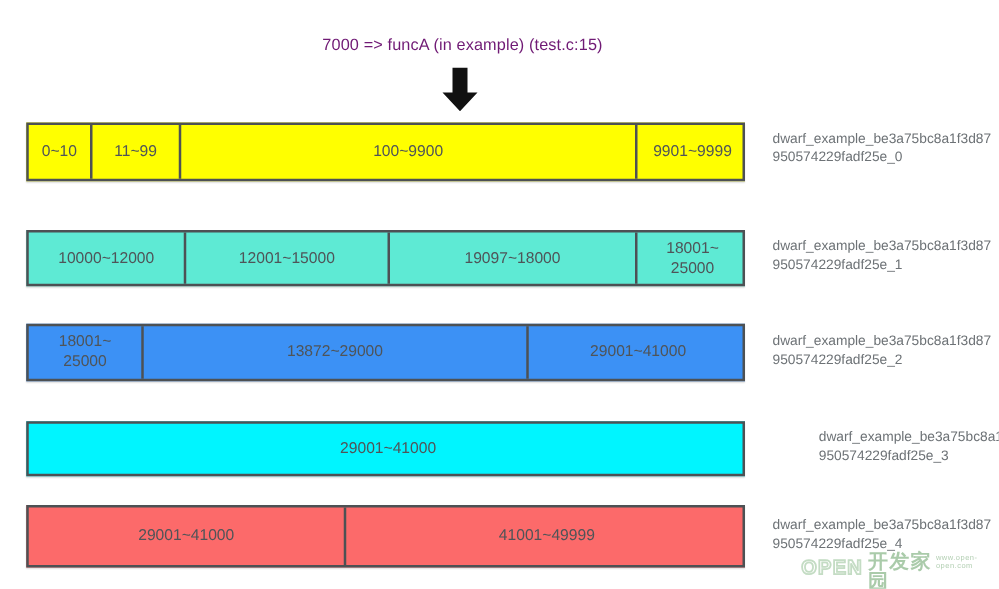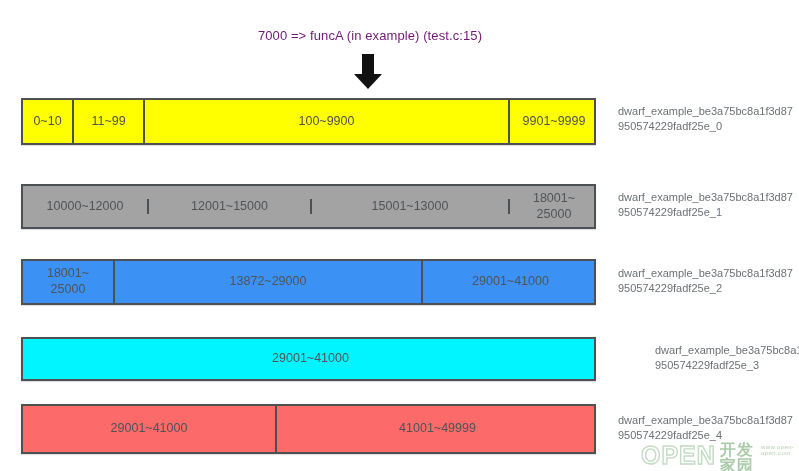--- a/index.html
+++ b/index.html
@@ -91,21 +91,21 @@
     bottom: 0px;
     width: 160px;
     height: 32px;
     display: flex;
     align-items: center;
     opacity: 0.88;
     pointer-events: none;
   }
   .wm-open {
     font-family: "Liberation Sans", sans-serif;
-    font-size: 25px;
+    font-size: 16px;
     font-weight: bold;
     letter-spacing: 1px;
     color: #ffffff;
     -webkit-text-stroke: 1.4px #bcd8bc;
     text-shadow: 0 0 1px #cfe3cf;
     line-height: 1;
     padding-left: 2px;
   }
   .wm-cn-box {
     margin-left: 4px;
@@ -145,24 +145,24 @@
       <div class="row" style="top: 98px;">
         <div class="bar" style="width: 575px; height: 47px; background: rgb(255, 255, 0);">
           <div class="cell" style="width: 51px; flex: 0 0 51px;">0~10</div>
           <div class="cell" style="width: 71px; flex: 0 0 71px;">11~99</div>
           <div class="cell" style="width: 365px; flex: 0 0 365px;">100~9900</div>
           <div class="cell" style="width: 88px; flex: 0 0 88px;">9901~9999</div>
         </div>
         <div class="side-label" style="top: 6px;">dwarf_example_be3a75bc8a1f3d87950574229fadf25e_0</div>
       </div>
       <div class="row" style="top: 184px;">
-        <div class="bar" style="width: 575px; height: 45px; background: #a3a3a3; align-items: center;">
+        <div class="bar" style="width: 575px; height: 45px; background: #5eead4;">
           <div class="cell" style="width: 126px; flex: 0 0 126px;">10000~12000</div>
           <div class="cell" style="width: 163px; flex: 0 0 163px;">12001~15000</div>
-          <div class="cell" style="width: 198px; flex: 0 0 198px;">15001~13000</div>
+          <div class="cell" style="width: 198px; flex: 0 0 198px;">19097~18000</div>
           <div class="cell" style="width: 88px; flex: 0 0 88px;">18001~
 25000</div>
         </div>
         <div class="side-label" style="top: 6px;">dwarf_example_be3a75bc8a1f3d87950574229fadf25e_1</div>
       </div>
       <div class="row" style="top: 259px;">
         <div class="bar" style="width: 575px; height: 46px; background: rgb(60, 145, 245);">
           <div class="cell" style="width: 92px; flex: 0 0 92px;">18001~
 25000</div>
           <div class="cell" style="width: 308px; flex: 0 0 308px;">13872~29000</div>

